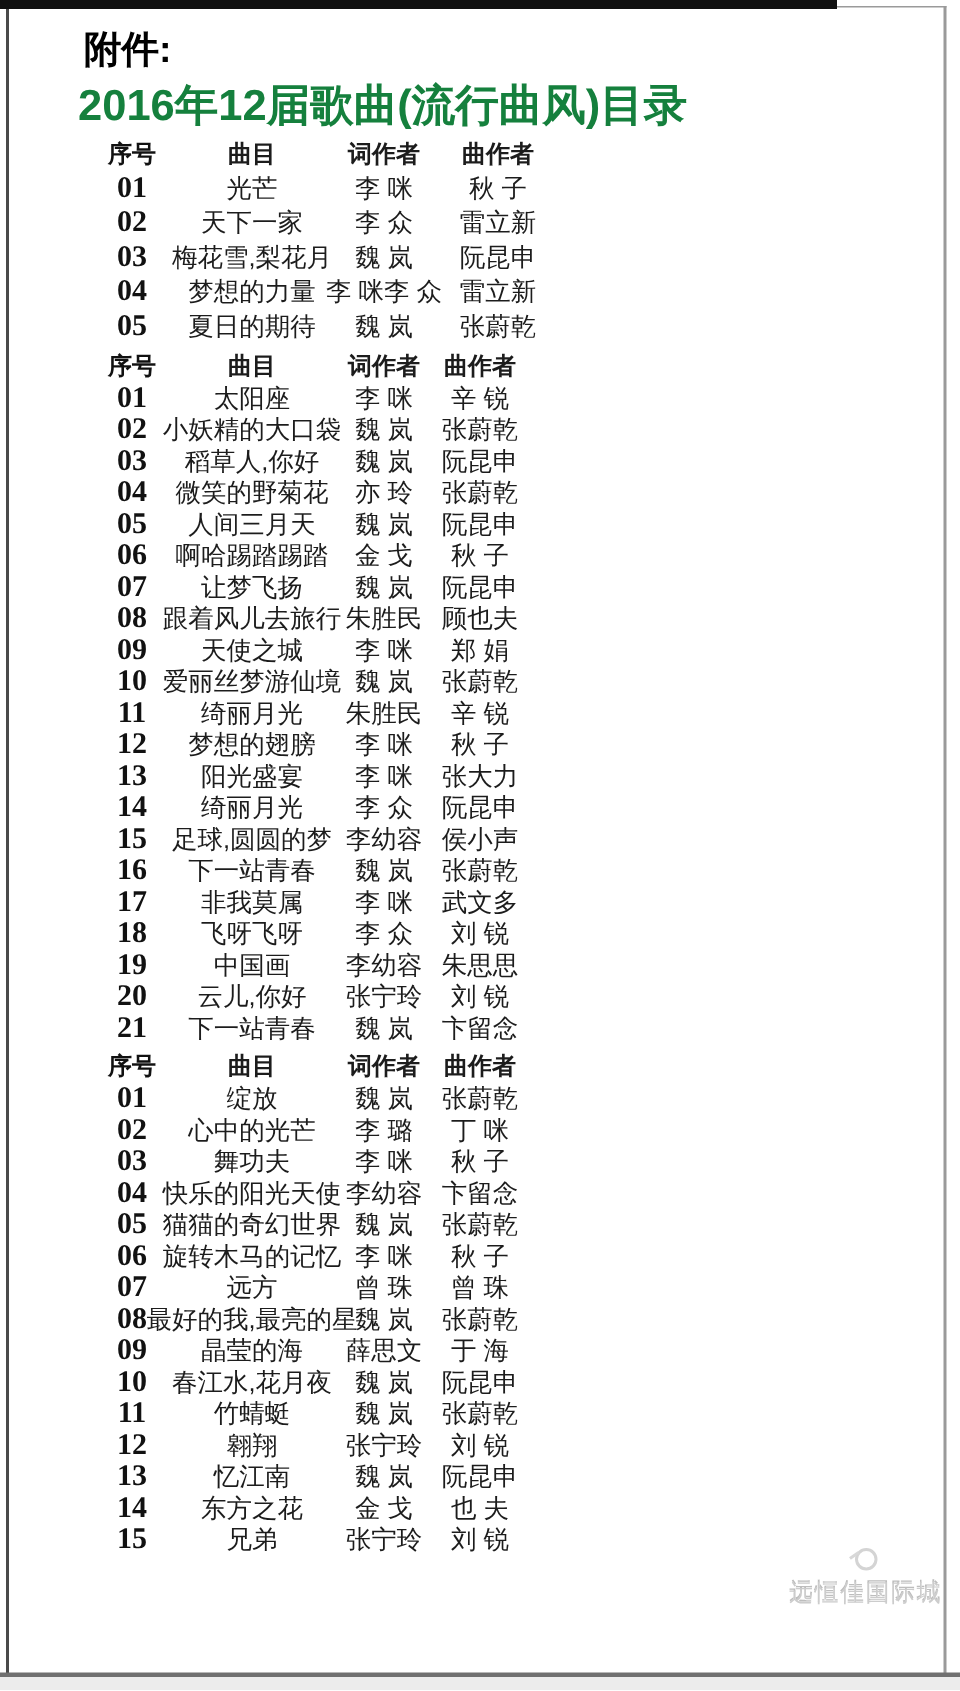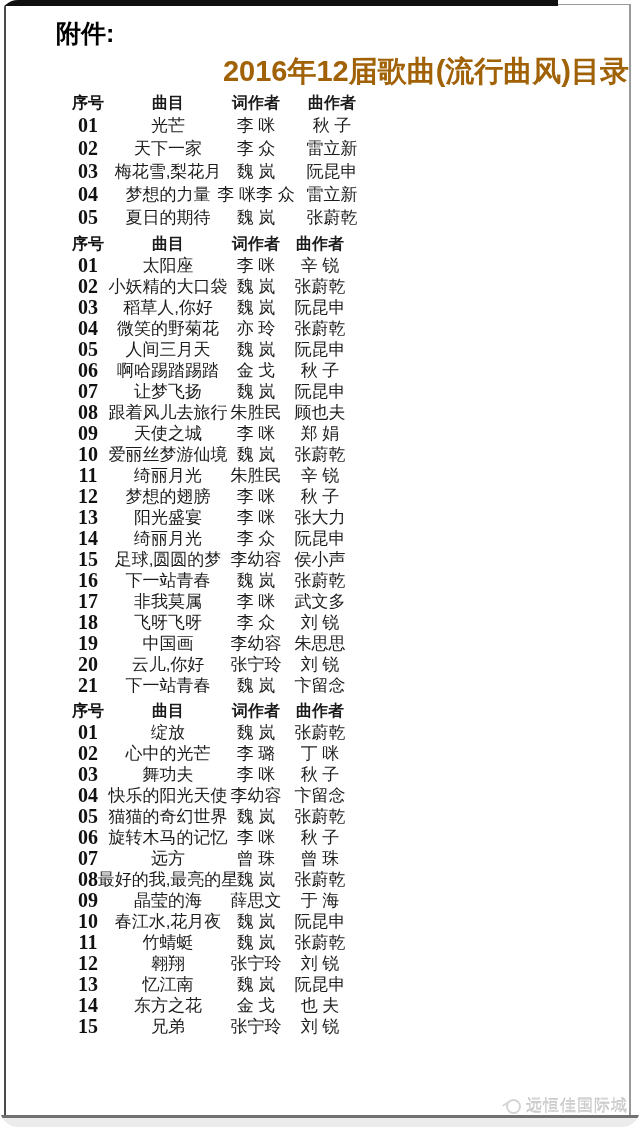--- a/index.html
+++ b/index.html
@@ -1,40 +1,40 @@
 <!DOCTYPE html>
 <html><head>
 <meta charset="utf-8">
 <style>
   html,body{margin:0;padding:0;background:#fff;}
   .stage{position:relative;width:640px;height:1127px;background:#fff;overflow:hidden;
-         font-family:"Liberation Sans","DejaVu Sans",sans-serif;color:#1c1c1c;border-radius:18px;}
+         font-family:"Liberation Sans","DejaVu Sans",sans-serif;color:#1c1c1c;}
   .page{position:absolute;left:4px;top:4px;width:627px;height:1112px;background:#fff;
         border-left:2px solid #4a4a4a;border-right:2px solid #9a9a9a;border-top:1px solid #9a9a9a;
         box-sizing:border-box;}
   .topbar{position:absolute;left:0;top:0;width:558px;height:6px;background:#101010;z-index:6;}
   .bottomline{position:absolute;left:0;top:1115px;width:640px;height:3px;background:#707070;z-index:6;}
   .bottomstrip{position:absolute;left:0;top:1118px;width:640px;height:9px;background:#ececec;z-index:6;}
   .content{padding:10px 0 0 46px;}
   .attachment{font-size:25px;font-weight:bold;color:#000;line-height:33px;margin:2px 0 0 4px;}
-  .sec-title{font-size:29px;font-weight:bold;color:#a16207;line-height:37px;margin:3px 0 3px 0;letter-spacing:0;text-align:right;}
+  .sec-title{font-size:29px;font-weight:bold;color:#15803d;line-height:37px;margin:3px 0 3px 0;letter-spacing:0;}
   .row{display:flex;height:21px;align-items:center;font-size:17px;margin-left:12px;}
   .wide-gap .row{height:23px;}
   .row.hdr{font-weight:bold;font-size:16px;height:21px;}
   .c{display:inline-flex;flex:none;justify-content:center;align-items:center;white-space:nowrap;}
   .c.no{width:48px;font-family:"Liberation Serif","DejaVu Serif",serif;font-weight:bold;font-size:20px;color:#111;}
   .row.hdr .c.no{font-family:"Liberation Sans","DejaVu Sans",sans-serif;font-size:16px;}
   .c.title{width:112px;}
   .c.lyr{width:64px;}
   .c.comp{width:64px;}
   .wide-gap .c.comp{margin-left:12px;}
   .song-section{margin-bottom:5px;}
-  .watermark{position:absolute;right:12px;top:1096px;z-index:7;display:flex;align-items:center;gap:5px;
+  .watermark{position:absolute;right:12px;top:1032px;z-index:7;display:flex;align-items:center;gap:5px;
              color:#cccccc;font-size:16px;letter-spacing:1px;
-             text-shadow:0 1px 0 #ffffff,0 -1px 0 #bdbdbd;}
+             text-shadow:0 1px 0 #ffffff,0 -1px 0 #bdbdbd;flex-direction:column;}
   .wm-logo{width:15px;height:15px;border:2px solid #d4d4d4;border-radius:50%;position:relative;box-sizing:border-box;}
   .wm-logo::after{content:"";position:absolute;left:-6px;top:2px;width:7px;height:2px;background:#d8d8d8;
                   transform:rotate(-35deg);}
 </style>
 </head>
 <body>
 
 <div class="stage">
   <div class="topbar"></div>
   <div class="page">

